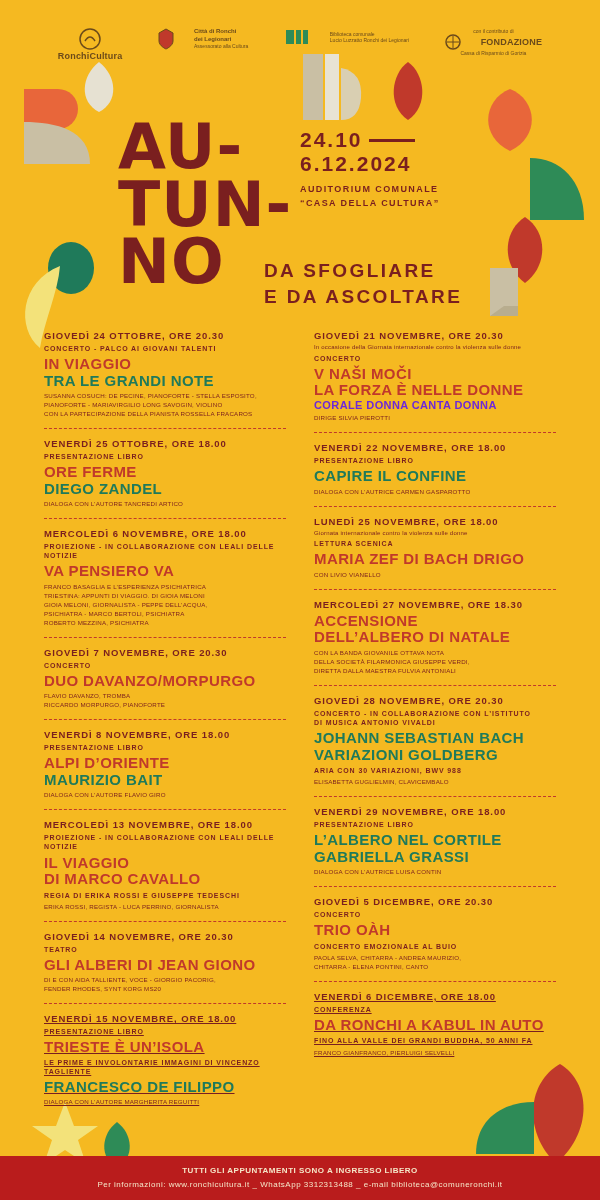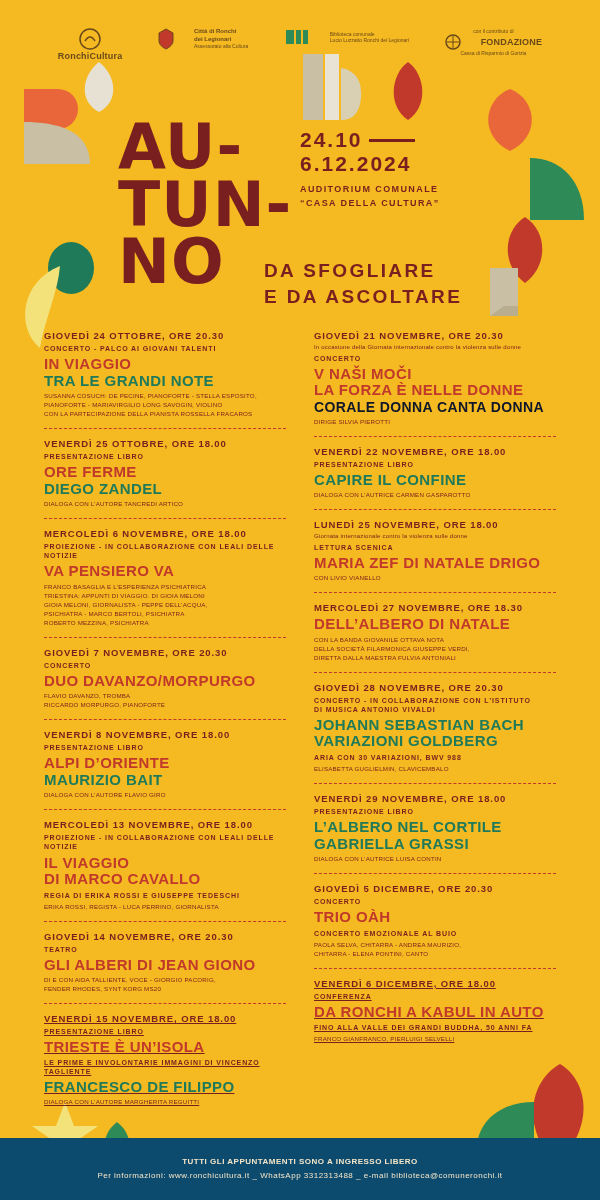--- a/index.html
+++ b/index.html
@@ -59,27 +59,27 @@
     gap: 28px;
   }
   .col { width: 250px; }
   .ev { padding-bottom: 9px; margin-bottom: 9px; border-bottom: 1px dashed #c0392b; }
   .ev:last-child { border-bottom: none; text-decoration: underline; }
   .ev .when { font-size: 9.5px; font-weight: bold; letter-spacing: .9px; color: #7a1f1f; margin-bottom: 3px; }
   .ev .note { font-size: 6px; color: #7a1f1f; letter-spacing: .2px; margin-bottom: 2px; line-height: 1.25; }
   .ev .kind { font-size: 7px; font-weight: bold; letter-spacing: .9px; color: #7a1f1f; margin-bottom: 3px; line-height: 1.3; }
   .ev .t1 { font-size: 15px; font-weight: bold; letter-spacing: .4px; color: #c0392b; line-height: 1.1; }
   .ev .t2 { font-size: 15px; font-weight: bold; letter-spacing: .4px; color: #1f7a5a; line-height: 1.1; }
-  .ev .t3 { font-size: 14px; font-weight: bold; letter-spacing: .4px; color: #0f172a; line-height: 1.15; }
+  .ev .t3 { font-size: 11px; font-weight: bold; letter-spacing: .4px; color: #6d28d9; line-height: 1.15; }
   .ev .cast { font-size: 6.2px; color: #7a1f1f; line-height: 1.45; margin-top: 3px; letter-spacing: .2px; }
 
   
   .footer {
-    position: absolute; bottom: 0; left: 0; width: 100%; height: 62px;
-    background: #0c4a6e; color: #f5e6c8; z-index: 7;
+    position: absolute; bottom: 0; left: 0; width: 100%; height: 44px;
+    background: #b91c1c; color: #f5e6c8; z-index: 7;
     display: flex; flex-direction: column; justify-content: center; align-items: center;
     font-size: 8px; letter-spacing: .5px; line-height: 1.7;
   }
   .footer .l1 { font-weight: bold; }
   .footer .l2 { }
   .footer .l2 b { font-weight: normal; }
 </style>
 </head>
 <body>
 
@@ -313,25 +313,26 @@
     <div class="ev">
       <div class="when">VENERDÌ 22 NOVEMBRE, ORE 18.00</div>
       <div class="kind">PRESENTAZIONE LIBRO</div>
       <div class="t2">CAPIRE IL CONFINE</div>
       <div class="cast" style="white-space:pre-line">DIALOGA CON L’AUTRICE CARMEN GASPAROTTO</div>
     </div>
     <div class="ev">
       <div class="when">LUNEDÌ 25 NOVEMBRE, ORE 18.00</div>
       <div class="note">Giornata internazionale contro la violenza sulle donne</div>
       <div class="kind">LETTURA SCENICA</div>
-      <div class="t1">MARIA ZEF DI NATALE DRIGO</div>
+      <div class="t1">MARIA ZEF DI BACH DRIGO</div>
       <div class="cast" style="white-space:pre-line">CON LIVIO VIANELLO</div>
     </div>
     <div class="ev">
       <div class="when">MERCOLEDÌ 27 NOVEMBRE, ORE 18.30</div>
+      <div class="t1">ACCENSIONE</div>
       <div class="t1">DELL’ALBERO DI NATALE</div>
       <div class="cast" style="white-space:pre-line">CON LA BANDA GIOVANILE OTTAVA NOTA
 DELLA SOCIETÀ FILARMONICA GIUSEPPE VERDI,
 DIRETTA DALLA MAESTRA FULVIA ANTONIALI</div>
     </div>
     <div class="ev">
       <div class="when">GIOVEDÌ 28 NOVEMBRE, ORE 20.30</div>
       <div class="kind" style="white-space:pre-line">CONCERTO - IN COLLABORAZIONE CON L’ISTITUTO
 DI MUSICA ANTONIO VIVALDI</div>
       <div class="t2">JOHANN SEBASTIAN BACH</div>

